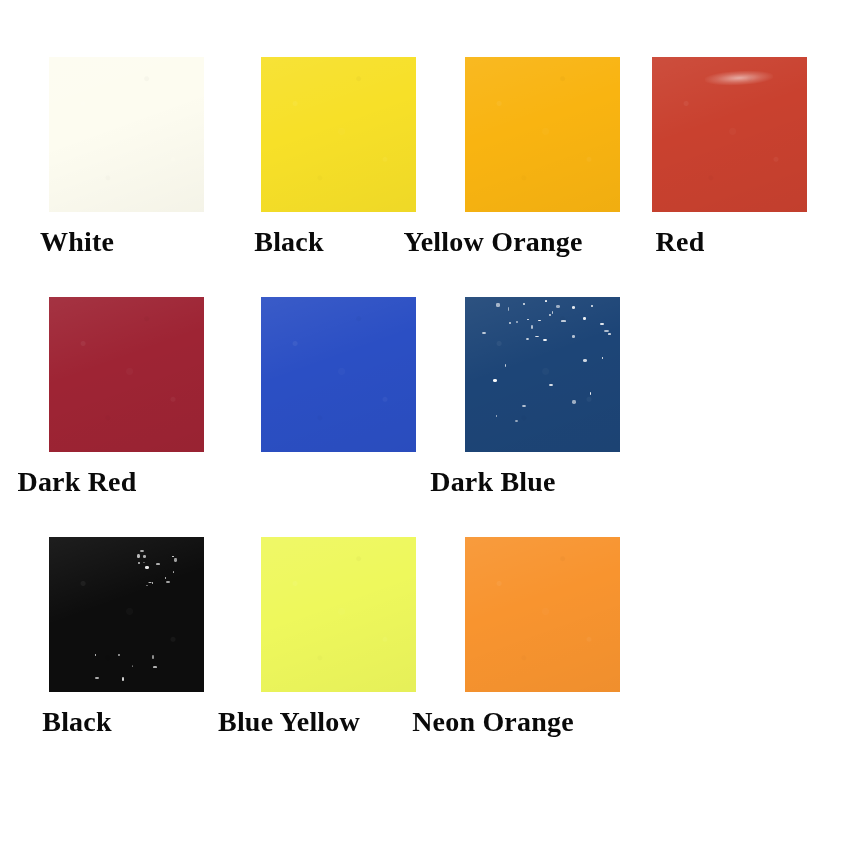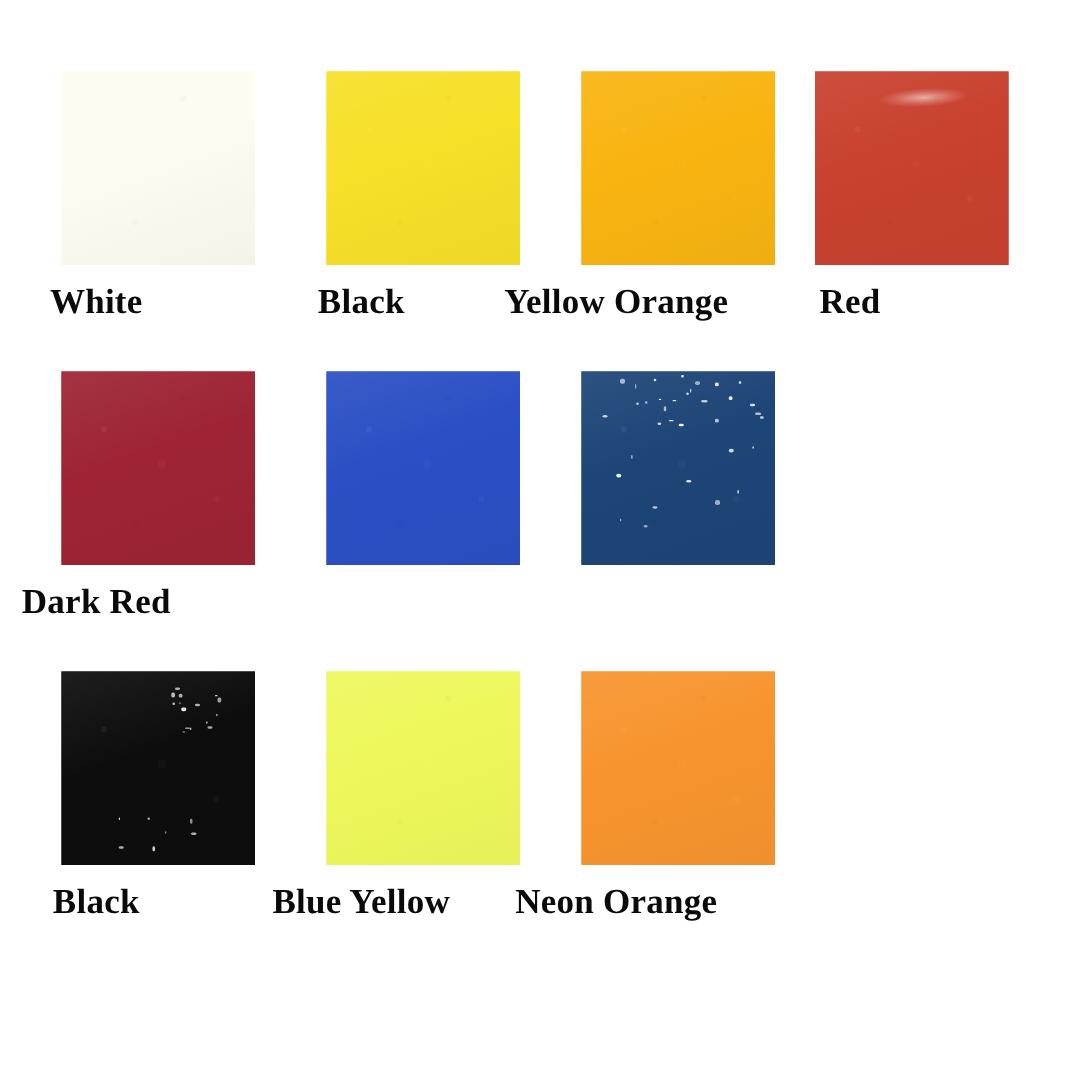--- a/index.html
+++ b/index.html
@@ -200,20 +200,21 @@
             <i style="left: 88.1344%; top: 38.8615%; width: 1.43291px; height: 1.89874px; opacity: 0.96;"></i>
             <i style="left: 25.7609%; top: 43.2279%; width: 1.32257px; height: 3.3924px; opacity: 0.76;"></i>
             <i style="left: 69.0278%; top: 66.7095%; width: 4.37533px; height: 3.4763px; opacity: 0.59;"></i>
             <i style="left: 32.0293%; top: 79.0755%; width: 3.13376px; height: 2.5003px; opacity: 0.56;"></i>
             <i style="left: 19.6966%; top: 76.0596%; width: 1.18745px; height: 1.7736px; opacity: 0.64;"></i>
             <i style="left: 80.3557%; top: 61.4739%; width: 1.45482px; height: 2.33123px; opacity: 0.94;"></i>
             <i style="left: 54.1883%; top: 56.0534%; width: 3.85609px; height: 2.52803px; opacity: 0.85;"></i>
           </span>
         <span class="chip-sheen"></span>
       </div>
+      <div class="swatch-label">Dark Blue</div>
     </div>
   </div>
 
   <div class="swatch-row row-2">
     <div class="swatch-cell col-0">
       <div class="swatch-chip" style="background: rgb(13, 13, 13);">
         <span class="chip-texture"></span>
         <span class="chip-speckles">
             <i style="left: 60.4188%; top: 15.9928%; width: 2.71329px; height: 1.04311px; opacity: 0.56;"></i>
             <i style="left: 62.8077%; top: 30.8434%; width: 1.51839px; height: 1.07857px; opacity: 0.53;"></i>

